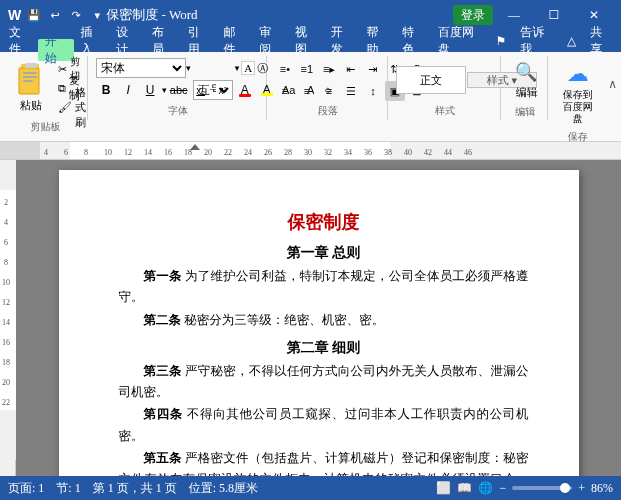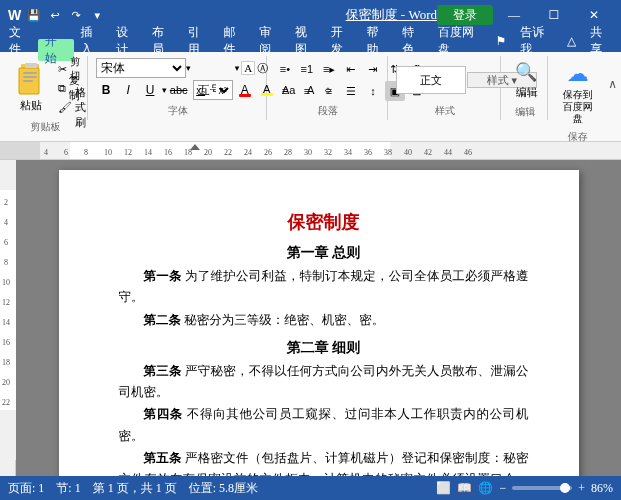--- a/index.html
+++ b/index.html
@@ -9,33 +9,33 @@
     #title-bar {
       height: 30px;
       background: #2458a4;
       display: flex;
       align-items: center;
       justify-content: space-between;
       padding: 0 8px;
       color: white;
     }
     #title-bar-left { display: flex; align-items: center; gap: 4px; }
-    #title-bar-center { font-size: 13px; color: white; flex: 1; text-align: right; text-decoration: underline; }
+    #title-bar-center { font-size: 13px; color: white; flex: 1; text-align: left; }
     #title-bar-right { display: flex; align-items: center; gap: 2px; }
     .win-btn {
       width: 38px; height: 30px; display: flex; align-items: center; justify-content: center;
       font-size: 12px; cursor: pointer; color: white;
     }
 
     
     #login-btn {
       background: #1a8c3a;
       color: white;
       font-size: 12px;
-      padding: 2px 16px;
+      padding: 2px 8px;
       border-radius: 3px;
       cursor: pointer;
       height: 20px;
       display: flex;
       align-items: center;
     }
 
     
     #menu-bar {
       height: 22px;

